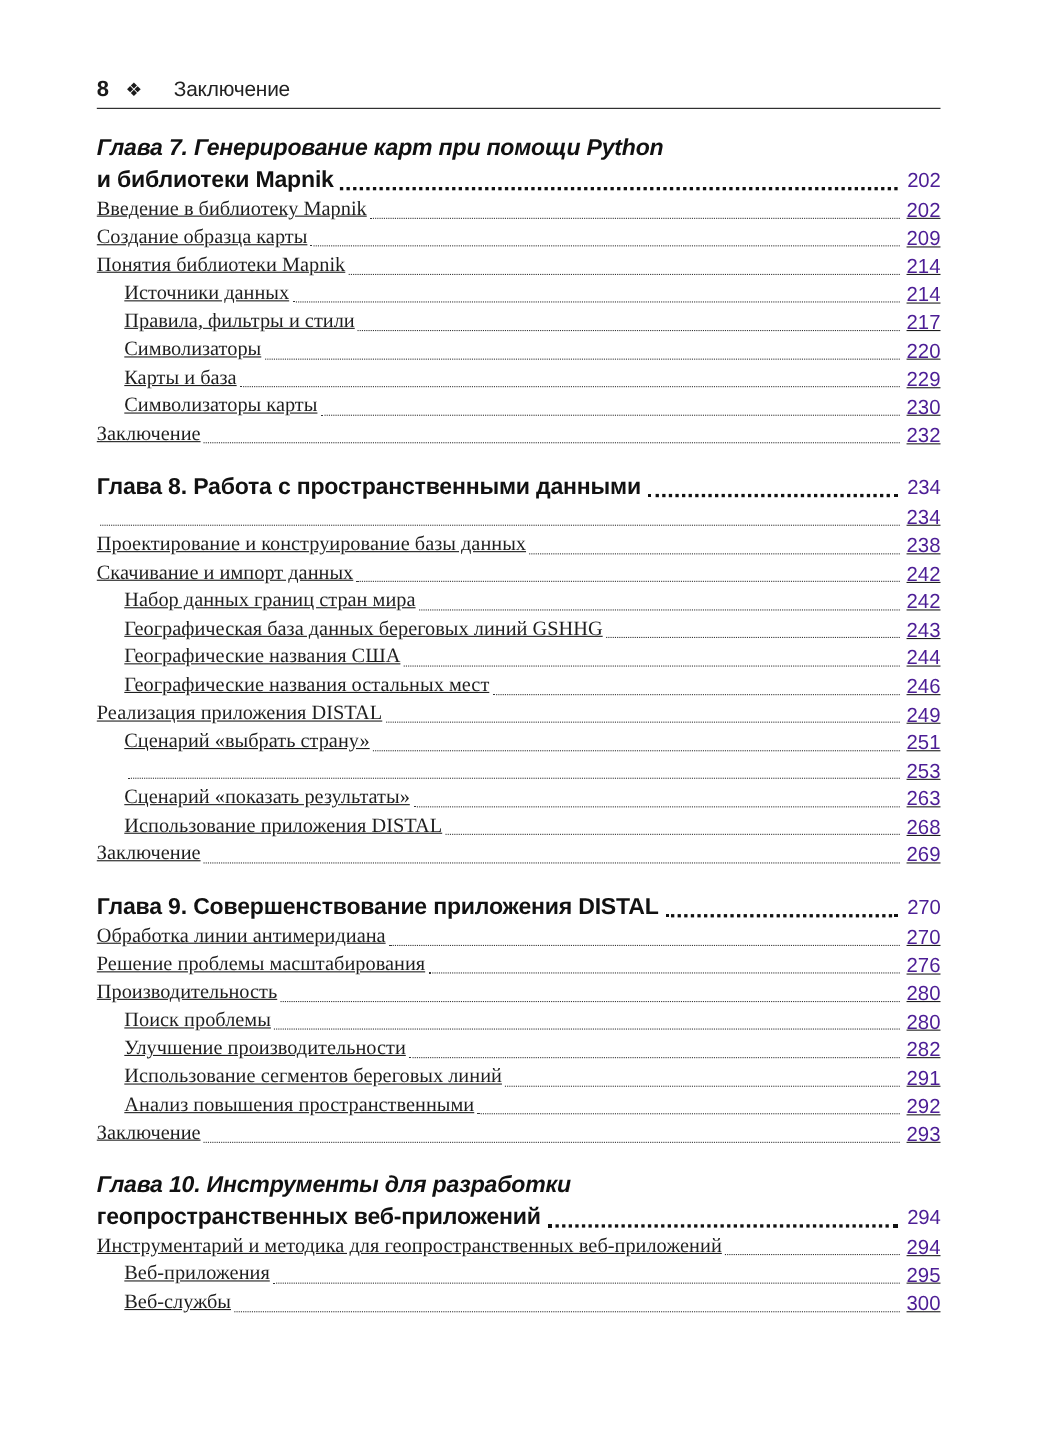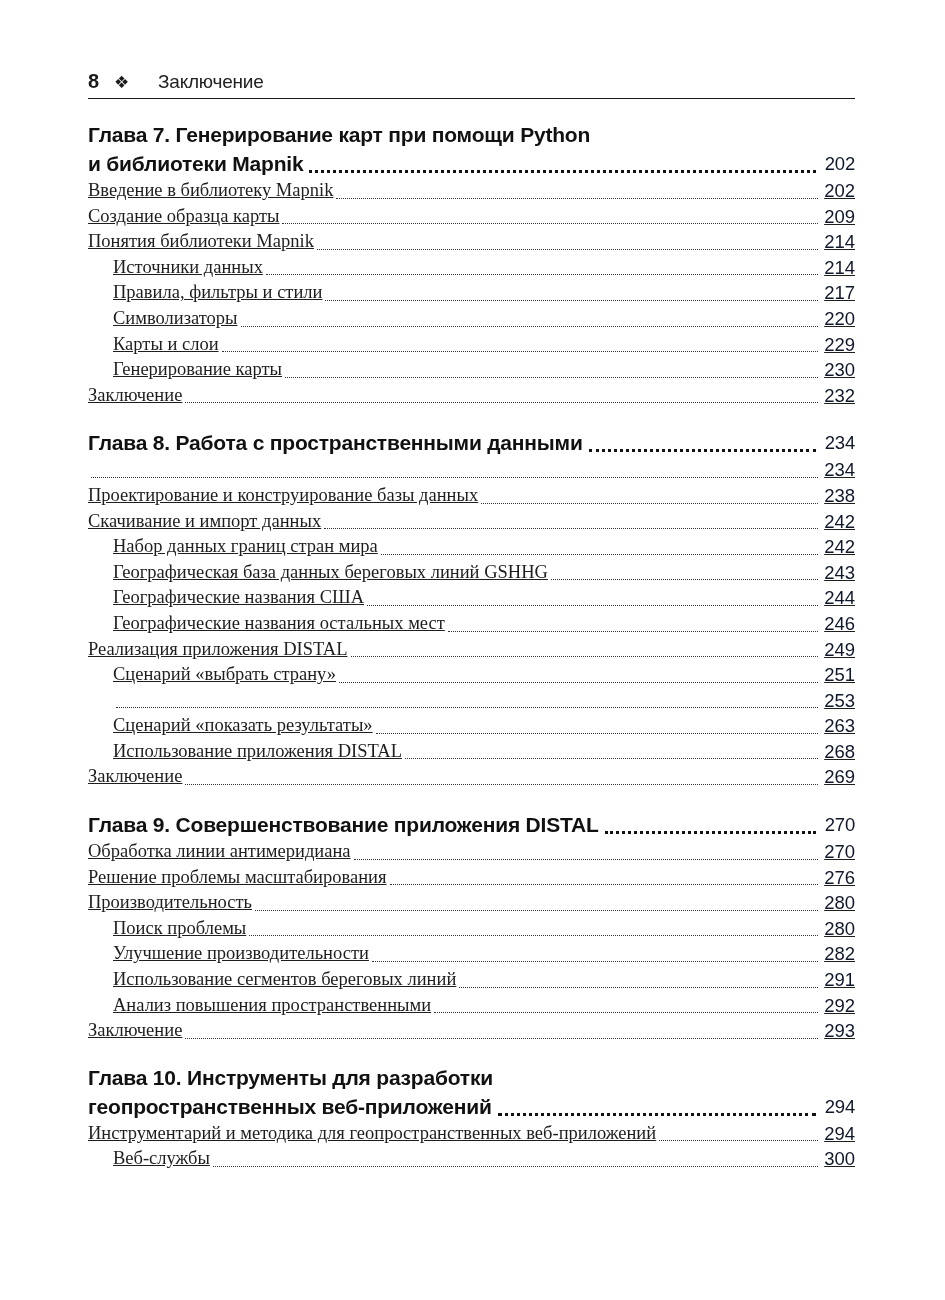--- a/index.html
+++ b/index.html
@@ -6,29 +6,29 @@
   body { width: 945px; height: 1300px; position: relative; overflow: hidden; }
   .page { position: absolute; left: 88px; top: 70px; width: 767px; }
   .running-head { display: flex; align-items: baseline; height: 28px; border-bottom: 1.3px solid #1a1a1a; }
   .folio { font-family: "Liberation Sans", sans-serif; font-weight: bold; font-size: 20px; color: #1a1a1a; width: 26px; }
   .ornament { font-family: "DejaVu Sans", sans-serif; font-size: 17px; color: #1a1a1a; width: 44px; }
   .running-title { font-family: "Liberation Sans", sans-serif; font-size: 19px; color: #222; letter-spacing: -0.2px; }
 
   .toc { margin-top: 0; }
   .chapter { margin-top: 20px; }
   .chapter.first { margin-top: 22px; }
-  .ch-line1 { font-family: "Liberation Sans", sans-serif; font-weight: bold; font-size: 21px; color: #111; height: 28px; line-height: 28px; letter-spacing: -0.2px; white-space: nowrap; }
+  .ch-line1 { font-family: "Liberation Sans", sans-serif; font-weight: bold; font-size: 21px; color: #111; height: 28px; line-height: 28px; letter-spacing: -0.2px; white-space: nowrap; font-style: italic; }
   .row { display: flex; align-items: flex-end; white-space: nowrap; }
   .ch-row { height: 29px; line-height: 29px; font-family: "Liberation Sans", sans-serif; font-weight: bold; font-size: 21px; color: #111; letter-spacing: -0.2px; }
   .ch-row .dots { border-bottom: 3px dotted #111; margin: 0 5px 0 6px; transform: translateY(-5px); }
   .entry { height: 25.6px; line-height: 25.6px; font-family: "Liberation Serif", serif; font-size: 18.5px; color: #1e1e1e; text-decoration: underline; }
   .entry.l2 { padding-left: 25px; }
   .entry .dots { border-bottom: 1.5px dotted #333; margin: 0 3px 0 3px; transform: translateY(-5px); }
   .dots { flex: 1; height: 0; }
-  .pg { font-family: "Liberation Sans", sans-serif; color: #0f172a; font-size: 18.5px; text-align: right; min-width: 34px; }
+  .pg { font-family: "Liberation Sans", sans-serif; color: #4c1d95; font-size: 18.5px; text-align: right; min-width: 34px; }
   .ch-row .pg { font-weight: normal; font-size: 18.5px; }
 </style>
 </head>
 <body>
 
 <div class="page">
   <div class="running-head">
     <span class="folio">8</span>
     <span class="ornament">❖</span>
     <span class="running-title">Заключение</span>
@@ -66,26 +66,26 @@
           <span>Правила, фильтры и стили</span>
           <span class="dots"></span>
           <span class="pg">217</span>
         </div>
         <div class="row entry l2">
           <span>Символизаторы</span>
           <span class="dots"></span>
           <span class="pg">220</span>
         </div>
         <div class="row entry l2">
-          <span>Карты и слои</span>
+          <span>Карты и база</span>
           <span class="dots"></span>
           <span class="pg">229</span>
         </div>
         <div class="row entry l2">
-          <span>Генерирование карты</span>
+          <span>Символизаторы карты</span>
           <span class="dots"></span>
           <span class="pg">230</span>
         </div>
         <div class="row entry">
           <span>Заключение</span>
           <span class="dots"></span>
           <span class="pg">232</span>
         </div>
       </div>
       <div class="chapter">
@@ -211,19 +211,24 @@
           <span>геопространственных веб-приложений</span>
           <span class="dots"></span>
           <span class="pg">294</span>
         </div>
         <div class="row entry">
           <span>Инструментарий и методика для геопространственных веб-приложений</span>
           <span class="dots"></span>
           <span class="pg">294</span>
         </div>
         <div class="row entry l2">
+          <span>Веб-приложения</span>
+          <span class="dots"></span>
+          <span class="pg">295</span>
+        </div>
+        <div class="row entry l2">
           <span>Веб-службы</span>
           <span class="dots"></span>
           <span class="pg">300</span>
         </div>
       </div>
     </div>
 </div>
 
 </body></html>

